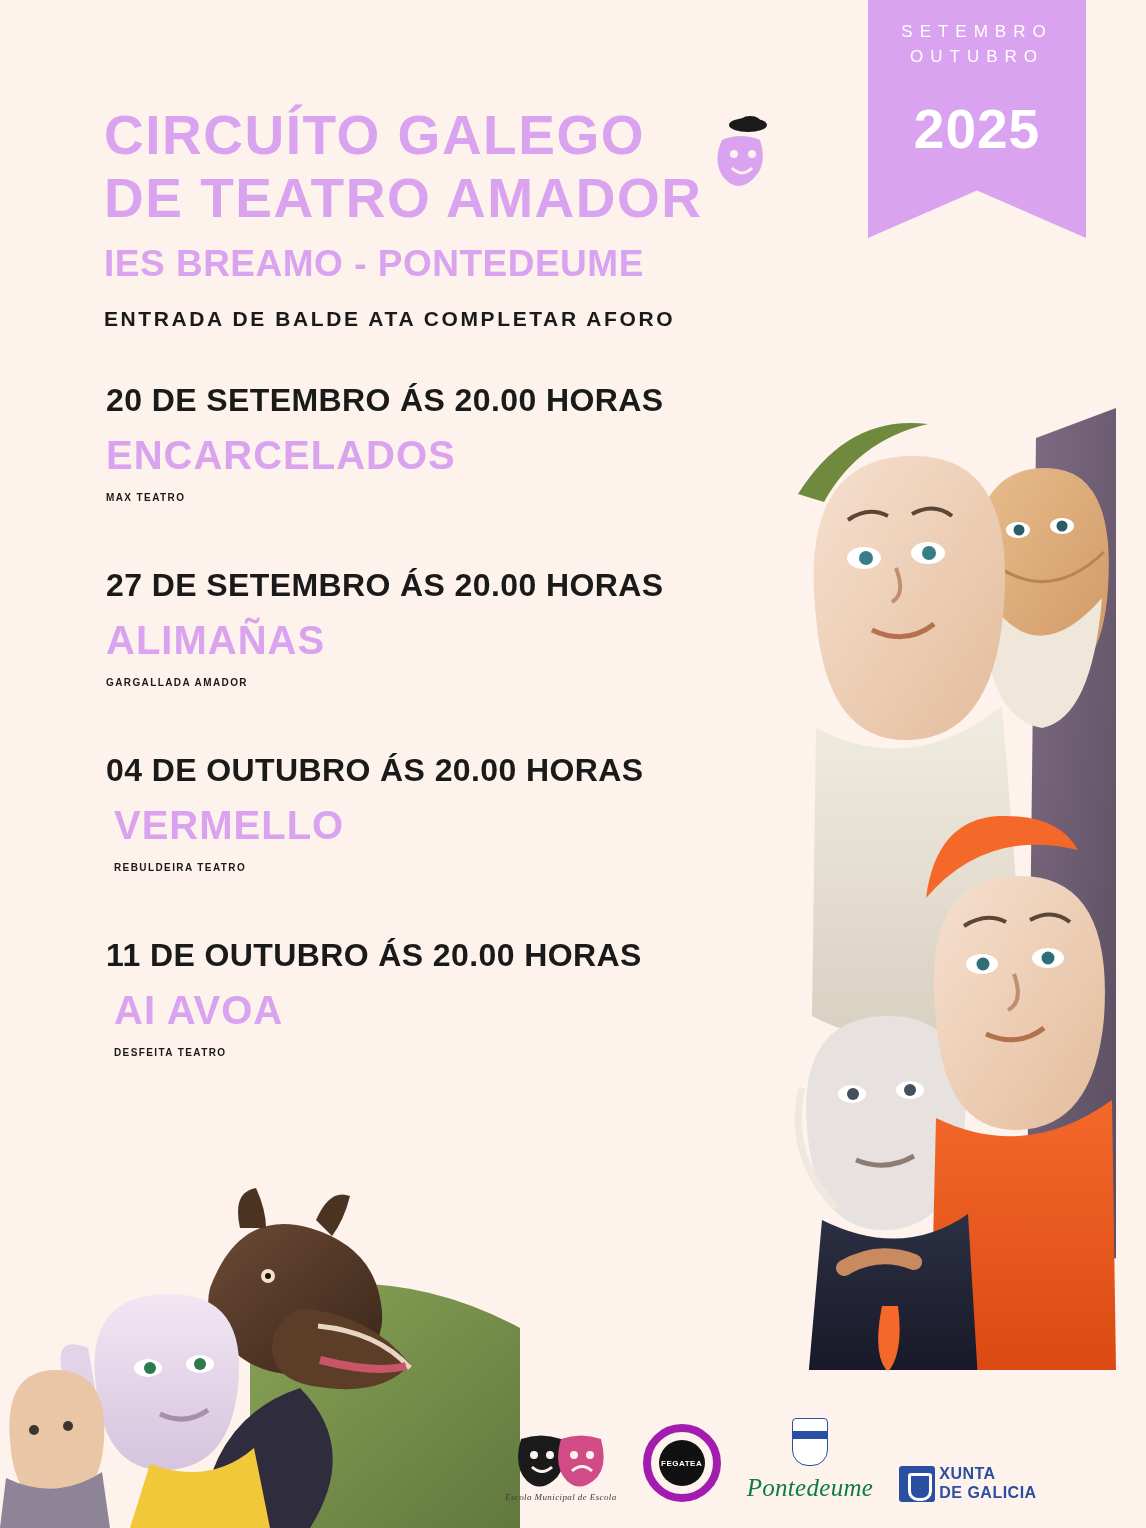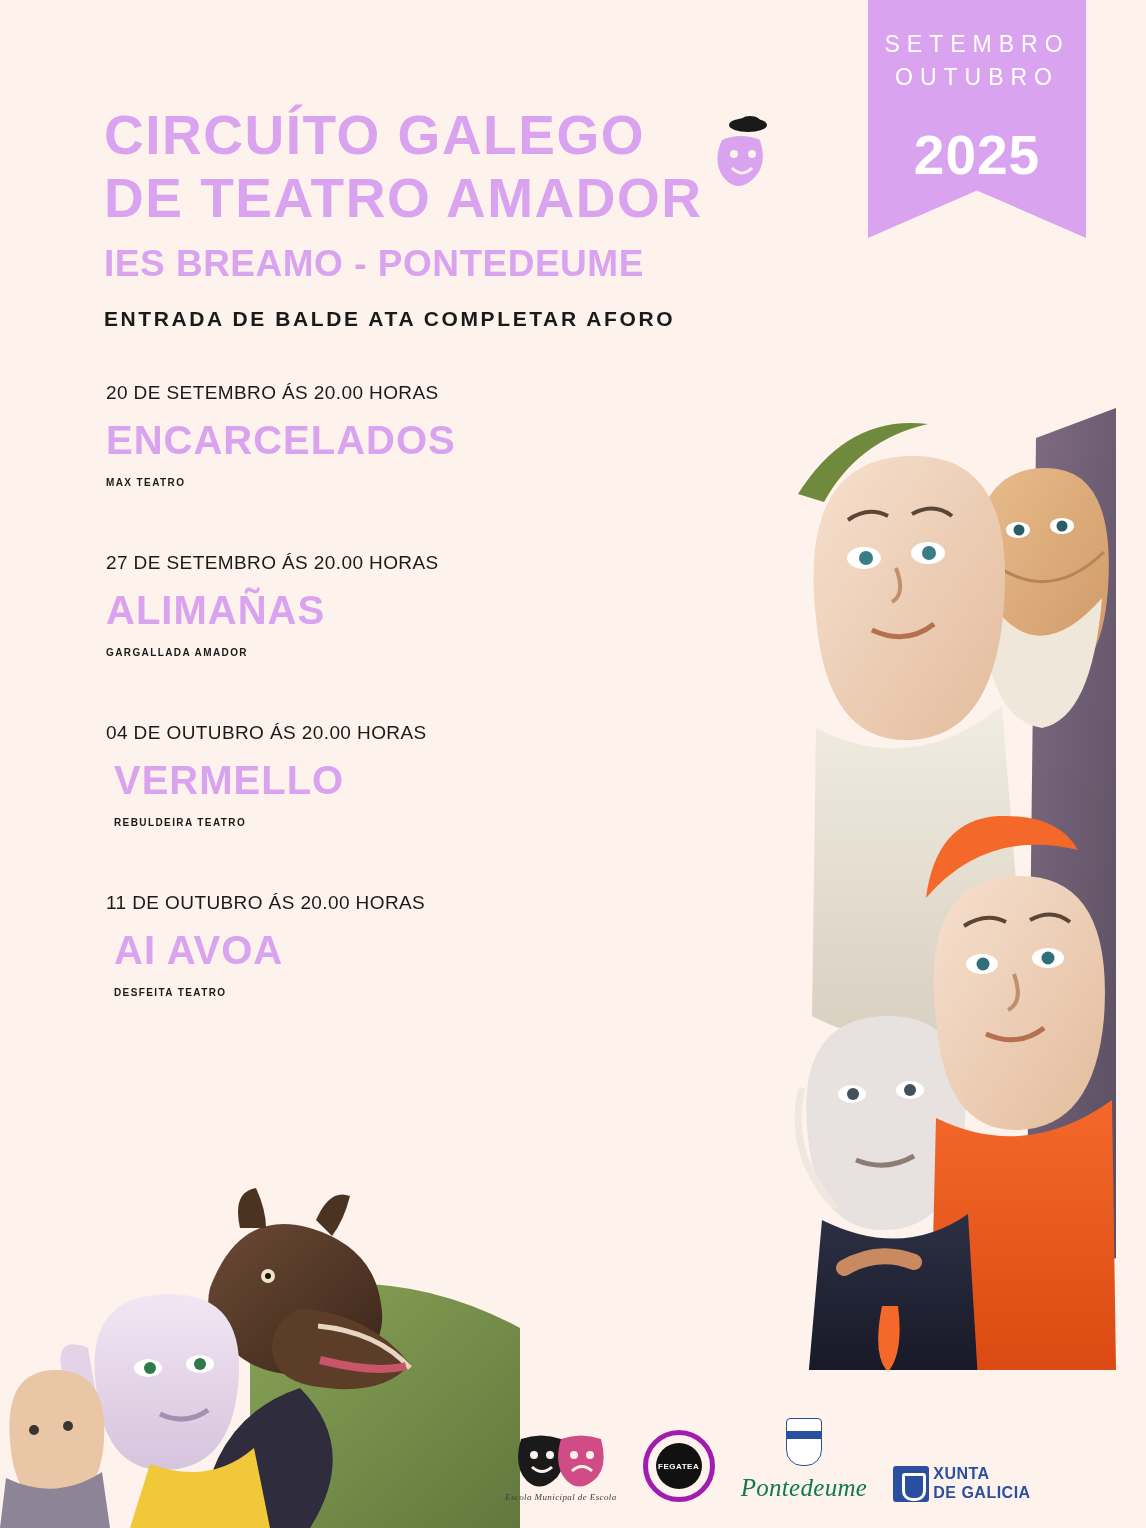--- a/index.html
+++ b/index.html
@@ -28,24 +28,24 @@
     top: 0;
     right: 60px;
     width: 218px;
     height: 238px;
     background: #d9a3ef;
     clip-path: polygon(0 0, 100% 0, 100% 100%, 50% 80%, 0 100%);
     text-align: center;
     color: #ffffff;
   }
   .ribbon-month {
-    font-size: 23px;
+    font-size: 17px;
     letter-spacing: 7px;
     font-weight: 500;
-    margin-top: 28px;
+    margin-top: 20px;
     line-height: 1.45;
   }
   .ribbon-year {
     font-size: 55px;
     font-weight: 800;
     letter-spacing: 1px;
     margin-top: 28px;
   }
 
   
@@ -95,22 +95,22 @@
   .listings {
     position: absolute;
     top: 382px;
     left: 106px;
     width: 640px;
   }
   .event {
     margin-bottom: 64px;
   }
   .event-date {
-    font-size: 19px;
-    font-weight: 400;
+    font-size: 32px;
+    font-weight: 700;
     color: #1a1a1a;
     letter-spacing: 0.4px;
     white-space: nowrap;
   }
   .event-title {
     font-size: 40px;
     font-weight: 800;
     color: #d9a3ef;
     letter-spacing: 1px;
     margin-top: 14px;
@@ -166,21 +166,21 @@
     font-size: 9px;
     color: #4a3a42;
     margin-top: 3px;
     font-family: "Liberation Serif", serif;
     font-style: italic;
     letter-spacing: 0.4px;
   }
   .fegatea-ring {
     width: 62px; height: 62px;
     border-radius: 50%;
-    border: 5px solid #a21caf;
+    border: 8px solid #a21caf;
     position: relative;
     display: flex;
     align-items: center;
     justify-content: center;
   }
   .fegatea-ring .fg-inner {
     width: 46px; height: 46px;
     border-radius: 50%;
     background: #111;
     color: #fff;

